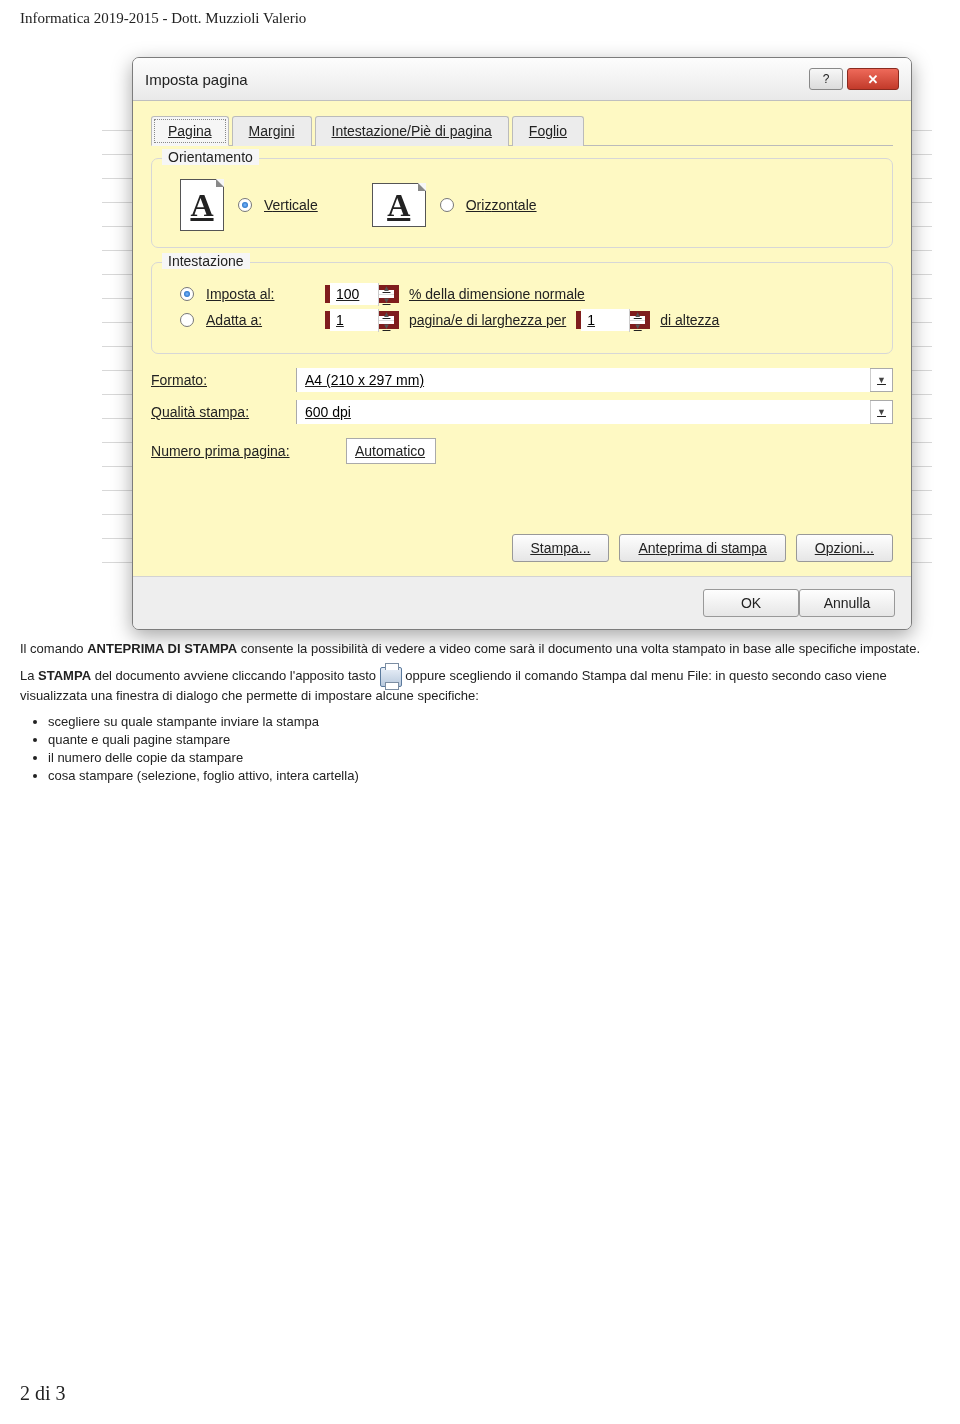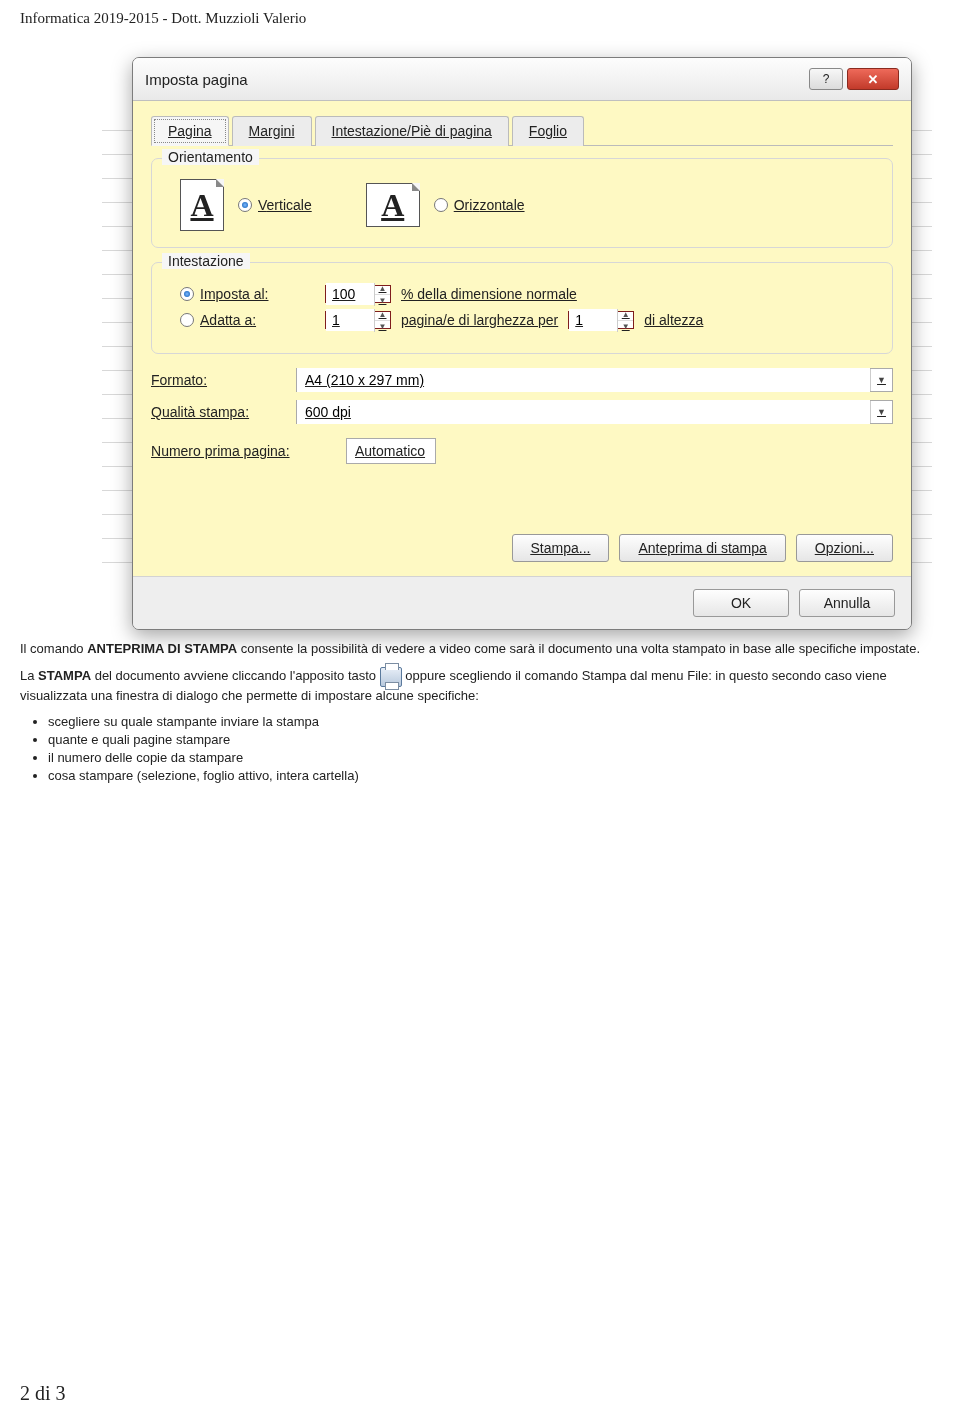--- a/index.html
+++ b/index.html
@@ -134,35 +134,35 @@
     font-weight: bold;
     position: relative;
   }
   .page-icon .corner {
     position:absolute; right:-1px; top:-1px;
     width:0;height:0;
     border-top:8px solid #f6f6f6;
     border-left:8px solid #888;
   }
   .page-icon.horiz { width: 54px; height: 44px; }
-  .radio-lbl { display: flex; align-items: center; gap: 6px; margin-right: 40px;}
+  .radio-lbl { display: flex; align-items: center; gap: 12px; margin-right: 40px;}
   .radio {
     width: 14px; height: 14px; border: 1px solid #777; border-radius: 50%;
     display: inline-flex; align-items:center; justify-content:center;
     background: #fff;
   }
   .radio.checked::after {
     content:""; width:6px; height:6px; border-radius:50%;
     background: radial-gradient(circle, #7db9ff 0%, #2b75c9 70%);
   }
   .frow { display:flex; align-items:center; gap:10px; margin: 8px 0; }
   .frow .label { width: 135px; }
   .spinbox {
     display:inline-flex; align-items:center;
-    border:1px solid #7f1d1d; background:#fff; height: 18px;
+    border:5px solid #7f1d1d; background:#fff; height: 18px;
   }
   .spinbox input {
     border:none; width:48px; padding: 3px 6px; font-size:14px;
     font-family: "Segoe UI", Tahoma, sans-serif; text-align:left;
   }
   .spin-arrows {
     width:16px; display:flex; flex-direction:column;
     border-left:1px solid #ccc;
   }
   .spin-arrows span {
@@ -191,21 +191,21 @@
     border:1px solid #999; border-radius:3px;
     background: linear-gradient(#fefefe, #e6e6e6);
     padding: 5px 18px; font-size:14px;
     font-family: "Segoe UI", Tahoma, sans-serif;
     min-width: 80px; text-align:center;
   }
   .footer-bar {
     background: #eeeeee;
     padding: 12px 16px;
     border-top: 1px solid #d3d3d3;
-    display: flex; justify-content: flex-end; gap: 10px;
+    display: flex; justify-content: flex-end; gap: 0;
   }
   .para { margin: 8px 0; line-height: 1.45; }
   .underline-letter { text-decoration: underline; }
   ul.doc-list { margin: 6px 0 0 28px; padding:0; list-style: disc; }
   ul.doc-list li { margin: 3px 0; }
   .bold { font-weight: bold; }
   .print-icon {
     display:inline-block; vertical-align: middle;
     width:22px; height:20px; position:relative;
     border:1px solid #5b7a9d; border-radius:2px;

